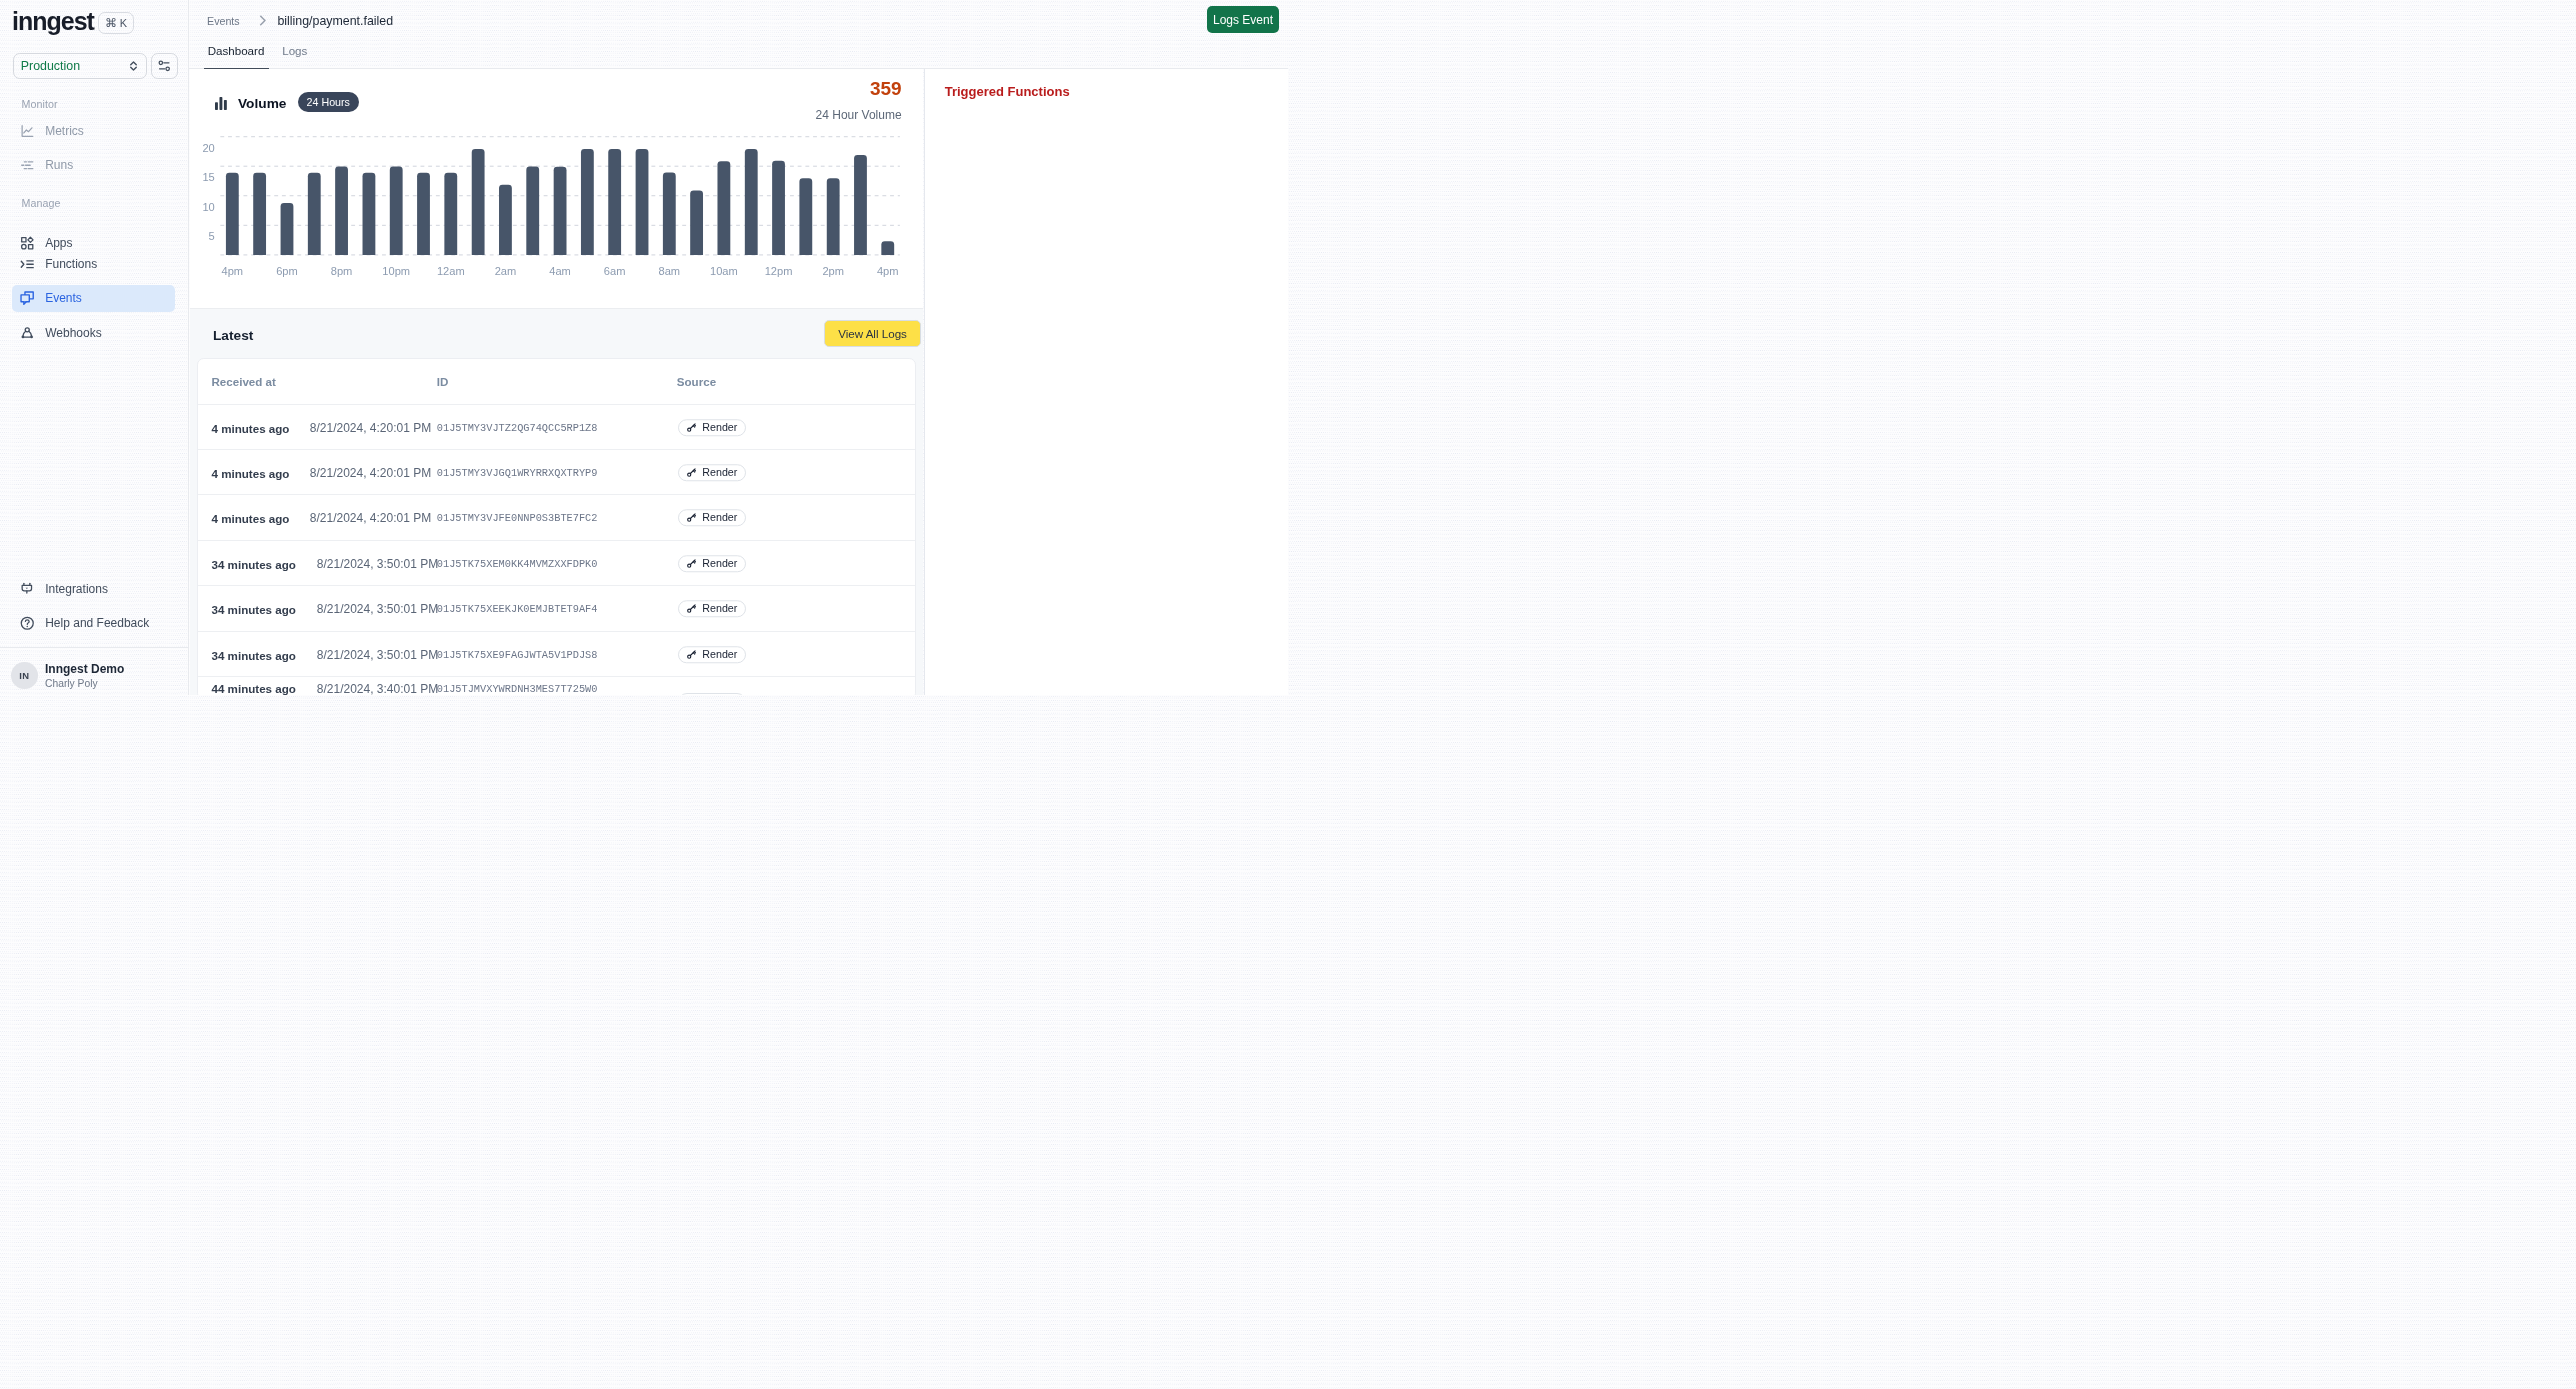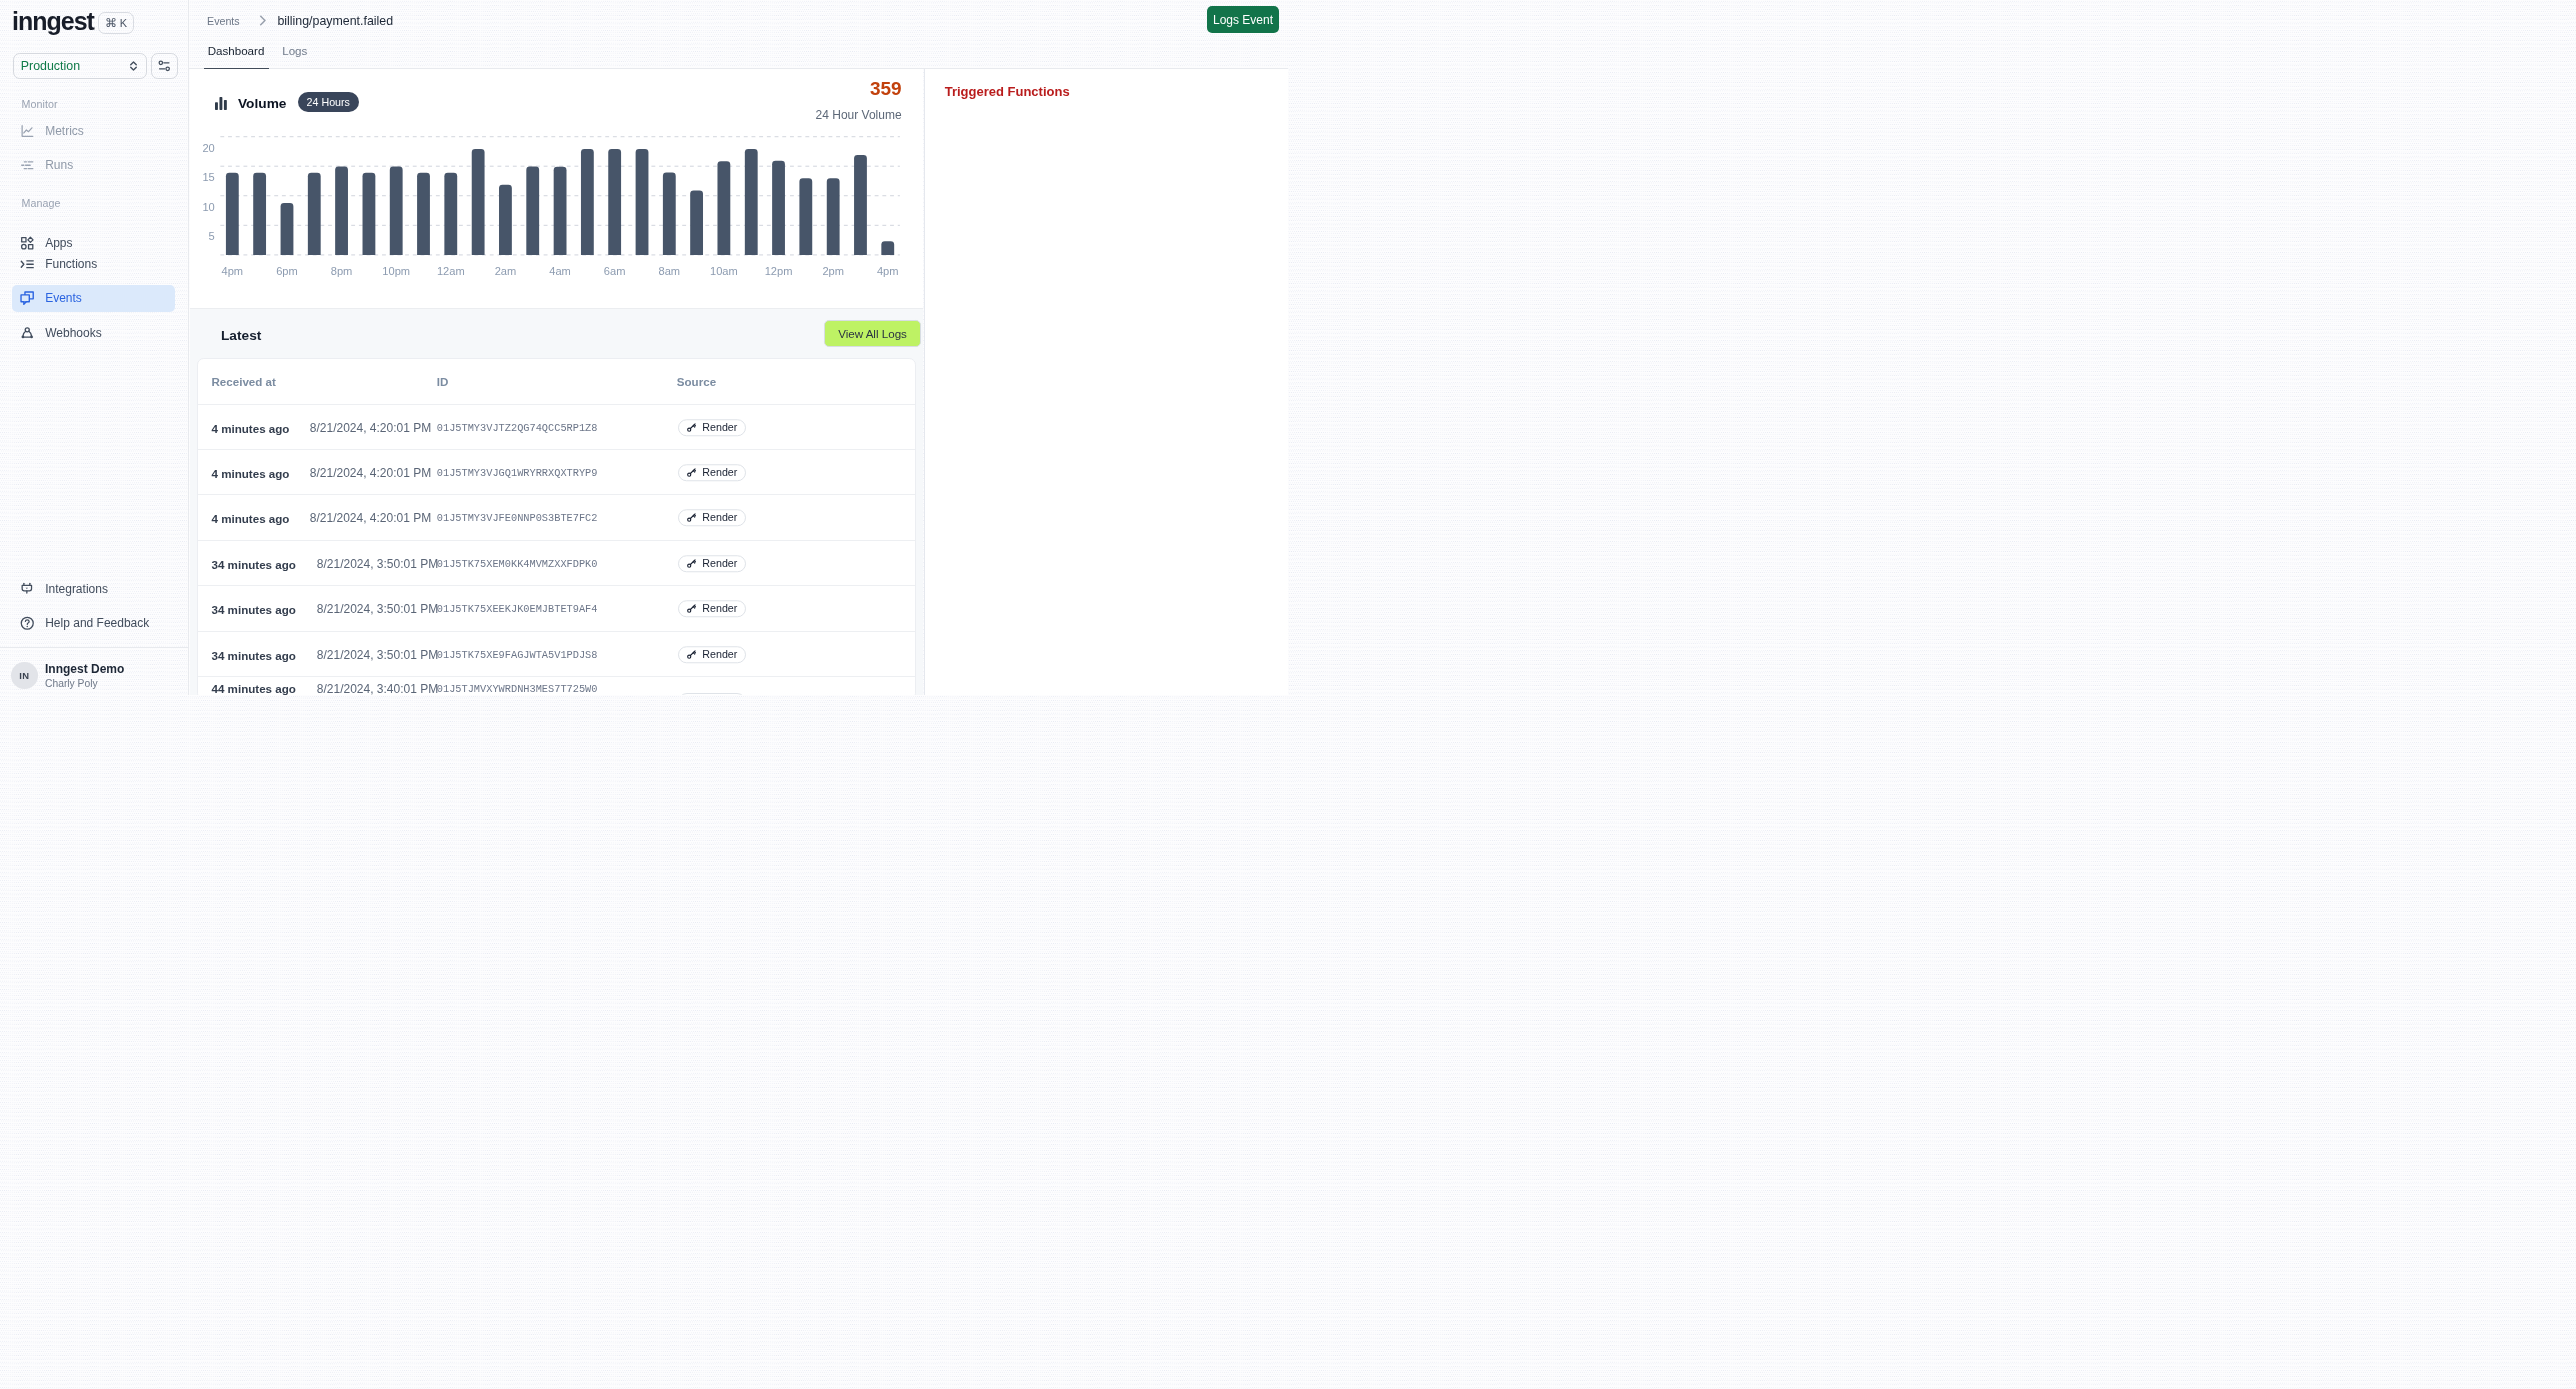--- a/index.html
+++ b/index.html
@@ -45,22 +45,22 @@
 #main { position:absolute; left:190px; top:69px; width:733px; height:626px; background:#fff; }
 #rightpanel { position:absolute; left:924px; top:69px; width:364px; height:626px; background:#fff; border-left:0.9px solid #e5e8ee; }
 
 #volhead { position:absolute; left:25px; top:26.5px; display:flex; align-items:center; }
 #volhead .t { font-size:13.7px; font-weight:600; color:#0c1422; margin-left:11px; }
 #pill24 { position:absolute; left:108px; top:23px; height:20px; padding:0 8.6px; background:#39455a; border-radius:10.3px; color:#fff; font-size:10.7px; display:flex; align-items:center; }
 #v359 { position:absolute; right:21.4px; top:9.4px; font-size:19px; font-weight:bold; color:#c2410c; text-align:right; }
 #vlab { position:absolute; right:21.4px; top:39px; font-size:12px; color:#5d6878; text-align:right; }
 
 #latest { position:absolute; left:0; top:239px; width:733px; height:387px; background:#f6f8fa; border-top:0.9px solid #ebedf0; }
-#latest-title { position:absolute; left:31px; top:19px; font-size:13.7px; font-weight:bold; color:#16202f; }
-#viewlogs { position:absolute; left:634px; top:11px; width:97px; height:26.5px; background:#bef264; border:0.9px solid #d8dde3; border-radius:5.1px; color:#2a3342; font-size:11.6px; display:flex; align-items:center; justify-content:center; }
+#latest-title { position:absolute; left:23px; top:19px; font-size:13.7px; font-weight:bold; color:#16202f; }
+#viewlogs { position:absolute; left:634px; top:11px; width:97px; height:26.5px; background:#fde047; border:0.9px solid #d8dde3; border-radius:5.1px; color:#2a3342; font-size:11.6px; display:flex; align-items:center; justify-content:center; }
 #tablecard { position:absolute; left:6.8px; top:49px; width:719px; height:342px; background:#fff; border-radius:6.8px; border:0.9px solid #eceef2; overflow:hidden; }
 .th { position:absolute; font-size:11.6px; font-weight:600; color:#7b8ca1; }
 .row { position:absolute; left:0; width:719px; height:46px; border-top:0.9px solid #edeff2; }
 .row .ago { position:absolute; left:13.7px; top:50%; transform:translateY(-50%); font-size:11.6px; font-weight:bold; color:#333d4d; }
 .row .date { position:absolute; top:50%; transform:translateY(-50%); font-size:12px; color:#5a6576; }
 .row .id { position:absolute; left:239px; top:50%; transform:translateY(-50%); font-size:10.3px; font-family:"Liberation Mono", monospace; color:#6c7689; letter-spacing:0; }
 .rbtn { position:absolute; left:480px; top:50%; transform:translateY(-50%); width:68px; height:17.5px; border:0.9px solid #dfe3e8; border-radius:9.4px; background:#fff; display:flex; align-items:center; justify-content:center; gap:5.1px; font-size:10.7px; font-weight:500; color:#1a2233; }
 
 #tf-title { position:absolute; left:19.7px; top:14.5px; font-size:13px; font-weight:600; color:#b91c1c; }
 #tf-card { position:absolute; left:19px; top:37px; width:328px; height:68px; background:#fff; border:0.9px solid #e5e8ed; border-radius:7.7px; }

